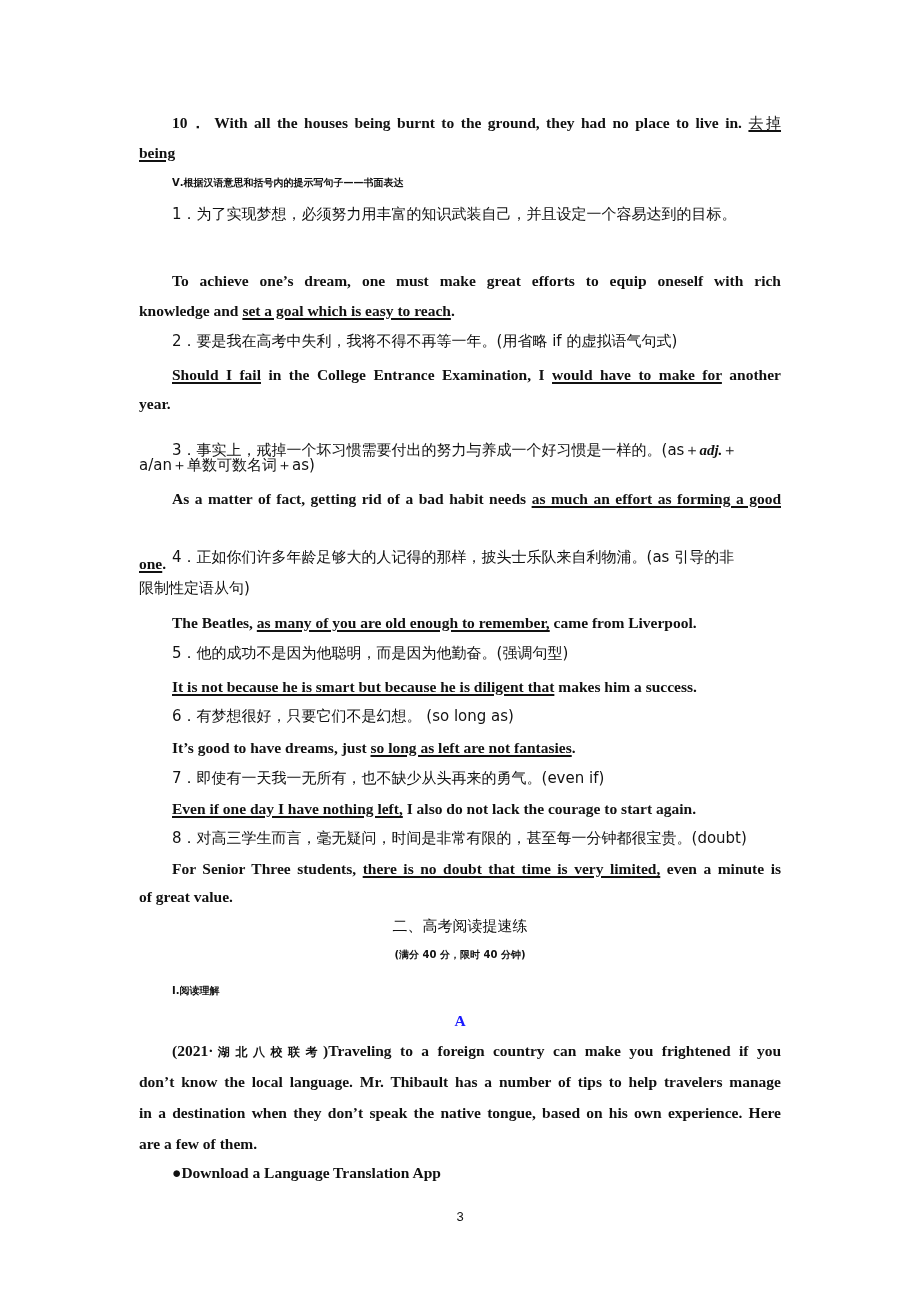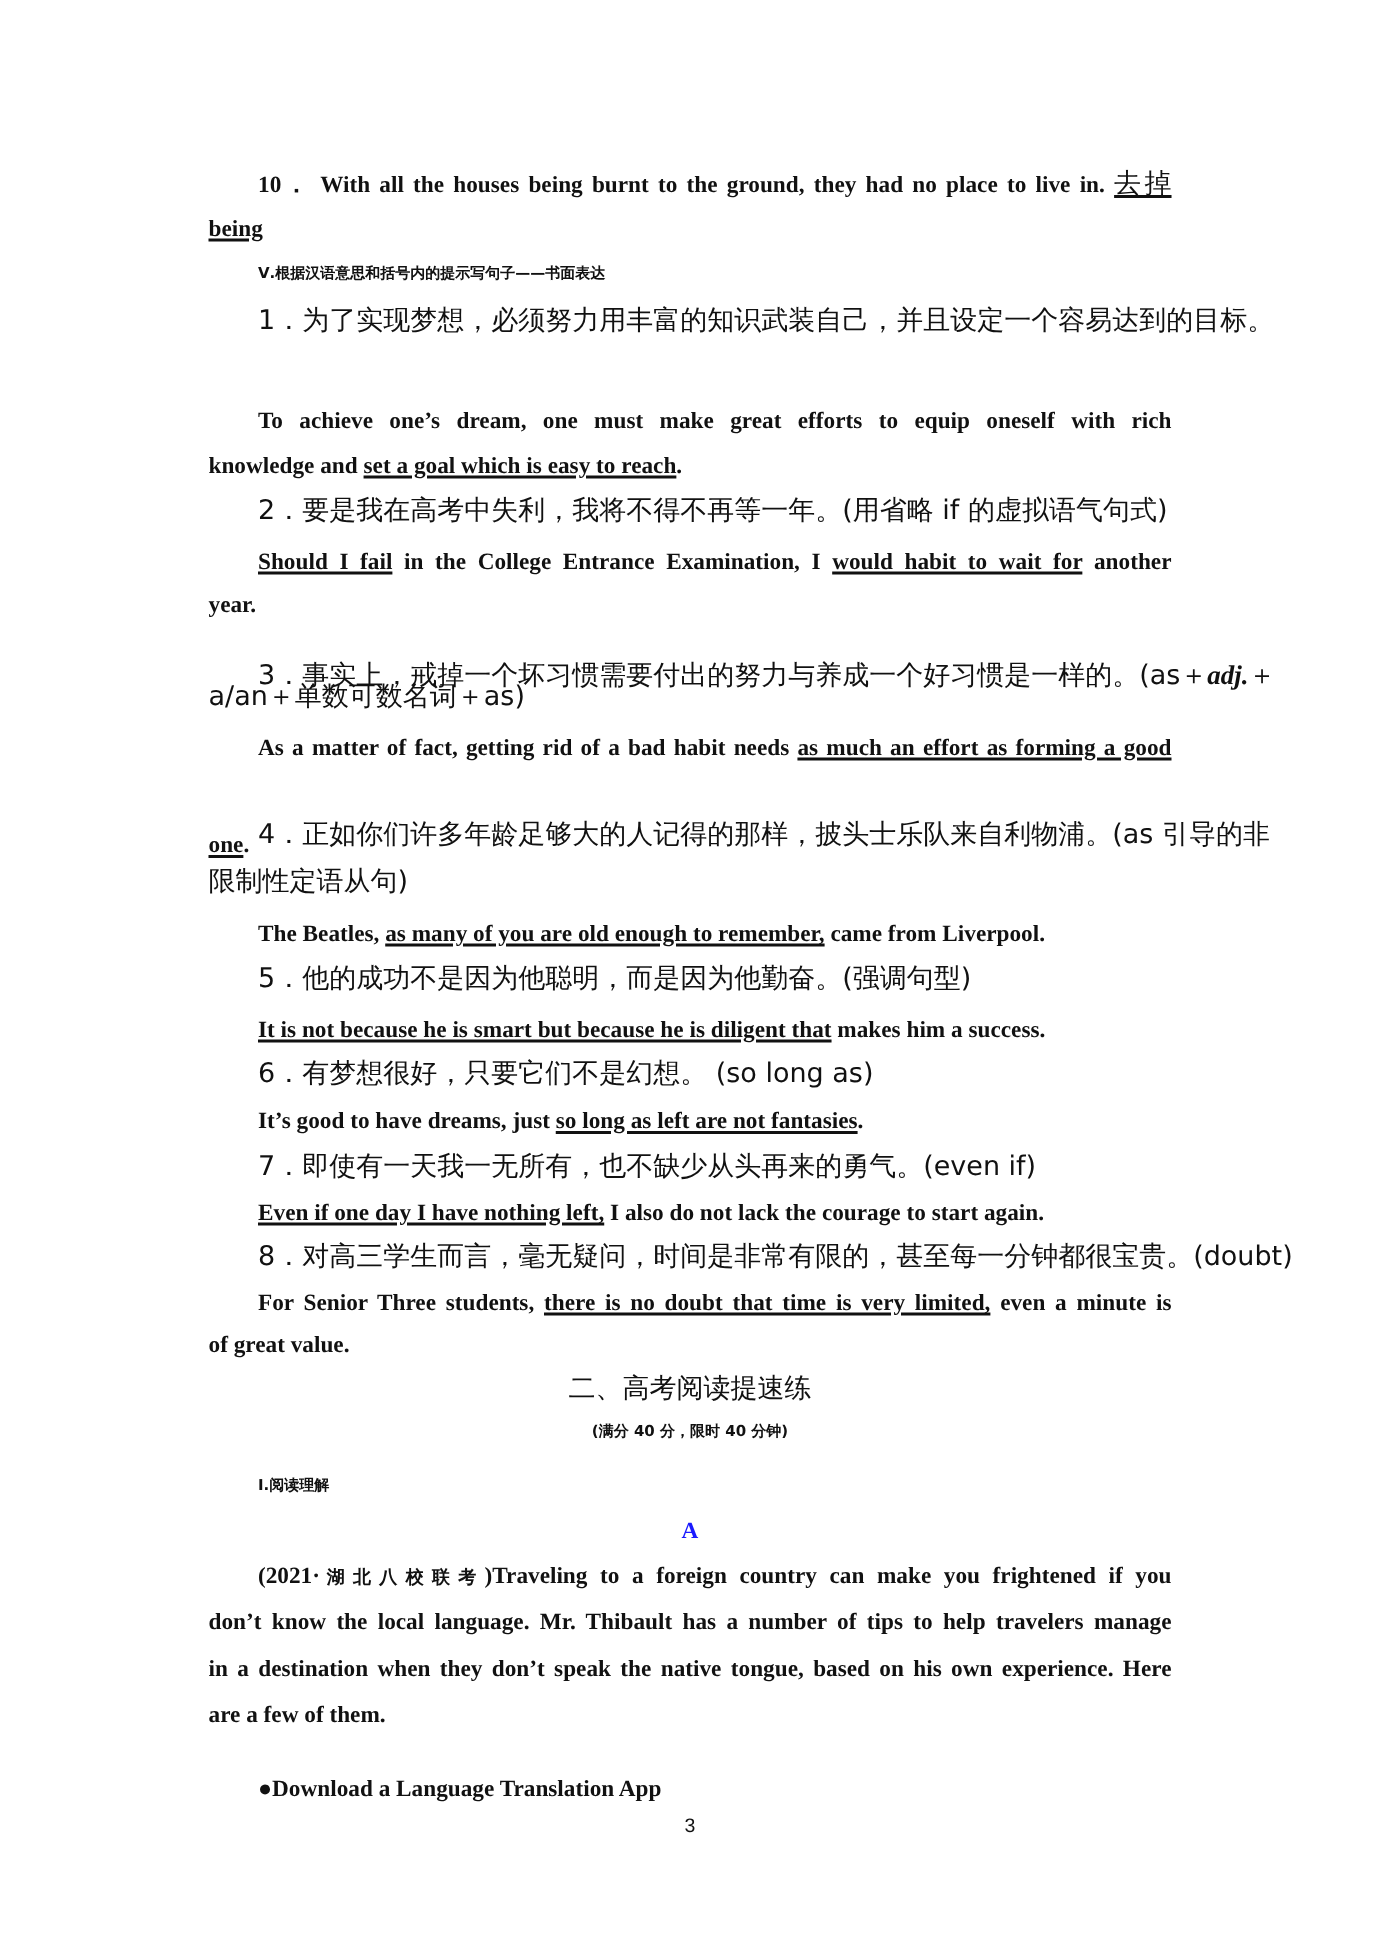--- a/index.html
+++ b/index.html
@@ -1,21 +1,21 @@
 <!DOCTYPE html>
 <html><head>
   <meta charset="utf-8">
   <style>
     html, body { margin: 0; padding: 0; background: #ffffff; }
     body { width: 920px; height: 1302px; position: relative; overflow: hidden;
            font-family: "Liberation Serif", "DejaVu Serif", serif; color: #111; }
     .page { position: absolute; left: 0; top: 0; width: 920px; height: 1302px; }
     .line { position: absolute; left: 139px; width: 642px; font-size: 15.5px;
             font-weight: bold; line-height: 20px; white-space: nowrap; }
-    .zh { font-family: "DejaVu Sans", sans-serif; font-weight: normal; font-size: 18px; }
+    .zh { font-family: "DejaVu Sans", sans-serif; font-weight: normal; font-size: 15px; }
     .zhb { font-family: "DejaVu Sans", sans-serif; font-weight: bold; font-size: 10px; }
     .ind { left: 172px; width: 609px; }
     .just { text-align: justify; text-align-last: justify; }
     u { text-decoration: underline; text-decoration-thickness: 1.5px; text-underline-offset: 2px; }
     .center { left: 139px; width: 642px; text-align: center; }
     .blue { color: #1a1aff; }
     .small { font-size: 13px; font-weight: normal; font-family: "Liberation Sans", sans-serif; }
     .seal { font-family: "DejaVu Sans", sans-serif; font-size: 12px; font-weight: bold; letter-spacing: 1px; }
     i { font-style: italic; }
   </style>
@@ -36,21 +36,21 @@
   <div class="line ind zhb" style="top:173px;">Ⅴ.根据汉语意思和括号内的提示写句子——书面表达</div>
 
   <div class="line ind zh" style="top:204px;">1．为了实现梦想，必须努力用丰富的知识武装自己，并且设定一个容易达到的目标。</div>
   <div class="line ind just" style="top:271px;">To achieve one’s dream, one must make great efforts to equip oneself with rich</div>
   <div class="line" style="top:301px;">
     <span>knowledge and </span><u>set a goal which is easy to reach</u><span>.</span>
   </div>
 
   <div class="line ind zh" style="top:331px;">2．要是我在高考中失利，我将不得不再等一年。(用省略 if 的虚拟语气句式)</div>
   <div class="line ind just" style="top:365px;">
-    <u>Should I fail</u><span> in the College Entrance Examination, I </span><u>would habit to wait for</u><span> another</span>
+    <u>Should I fail</u><span> in the College Entrance Examination, I </span><u>would have to make for</u><span> another</span>
   </div>
   <div class="line" style="top:394px;">year.</div>
 
   <div class="line ind zh" style="top:424px;margin-top:16px;">
     <span>3．事实上，戒掉一个坏习惯需要付出的努力与养成一个好习惯是一样的。(as＋</span><i style="font-family:'Liberation Serif',serif;font-weight:bold;">adj.</i><span>＋</span>
   </div>
   <div class="line zh" style="top:455px;">a/an＋单数可数名词＋as)</div>
   <div class="line ind just" style="top:489px;">
     <span>As a matter of fact, getting rid of a bad habit needs </span><u>as much an effort as forming a good</u>
   </div>
@@ -90,18 +90,18 @@
 
   <div class="line ind zhb" style="top:981px;">Ⅰ.阅读理解</div>
   <div class="line center blue" style="top:1011px;">A</div>
 
   <div class="line ind just" style="top:1041px;">
     <span>(2021·</span><span class="seal">湖北八校联考</span><span>)</span><span>Traveling to a foreign country can make you frightened if you</span>
   </div>
   <div class="line just" style="top:1072px;">don’t know the local language. Mr. Thibault has a number of tips to help travelers manage</div>
   <div class="line just" style="top:1103px;">in a destination when they don’t speak the native tongue, based on his own experience. Here</div>
   <div class="line" style="top:1134px;">are a few of them.</div>
-  <div class="line ind" style="top:1163px;margin-top:20px;">
+  <div class="line ind" style="top:1163px;">
     <span>●</span><span>Download a Language Translation App</span>
   </div>
 
   <div class="line center small" style="top:1207px;">3</div>
 </div>
 
 </body></html>

